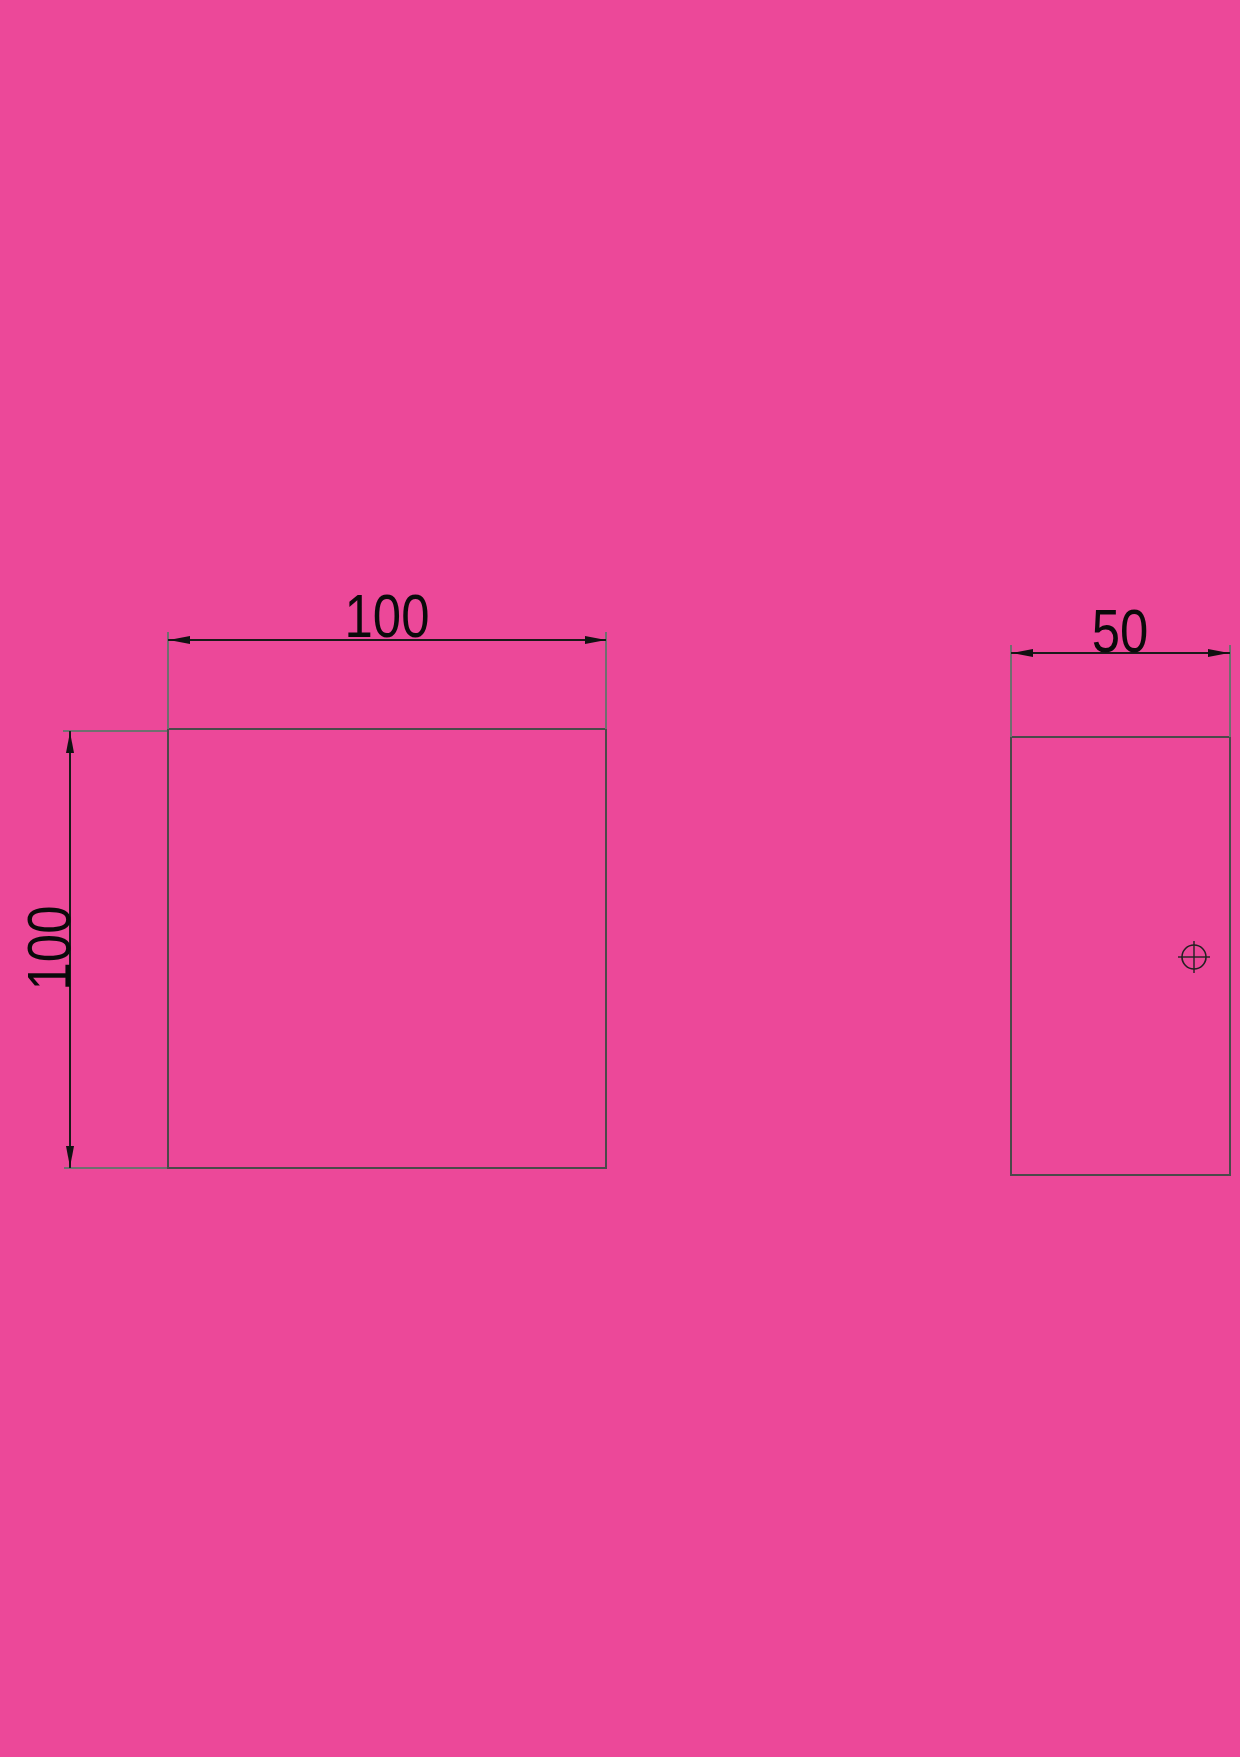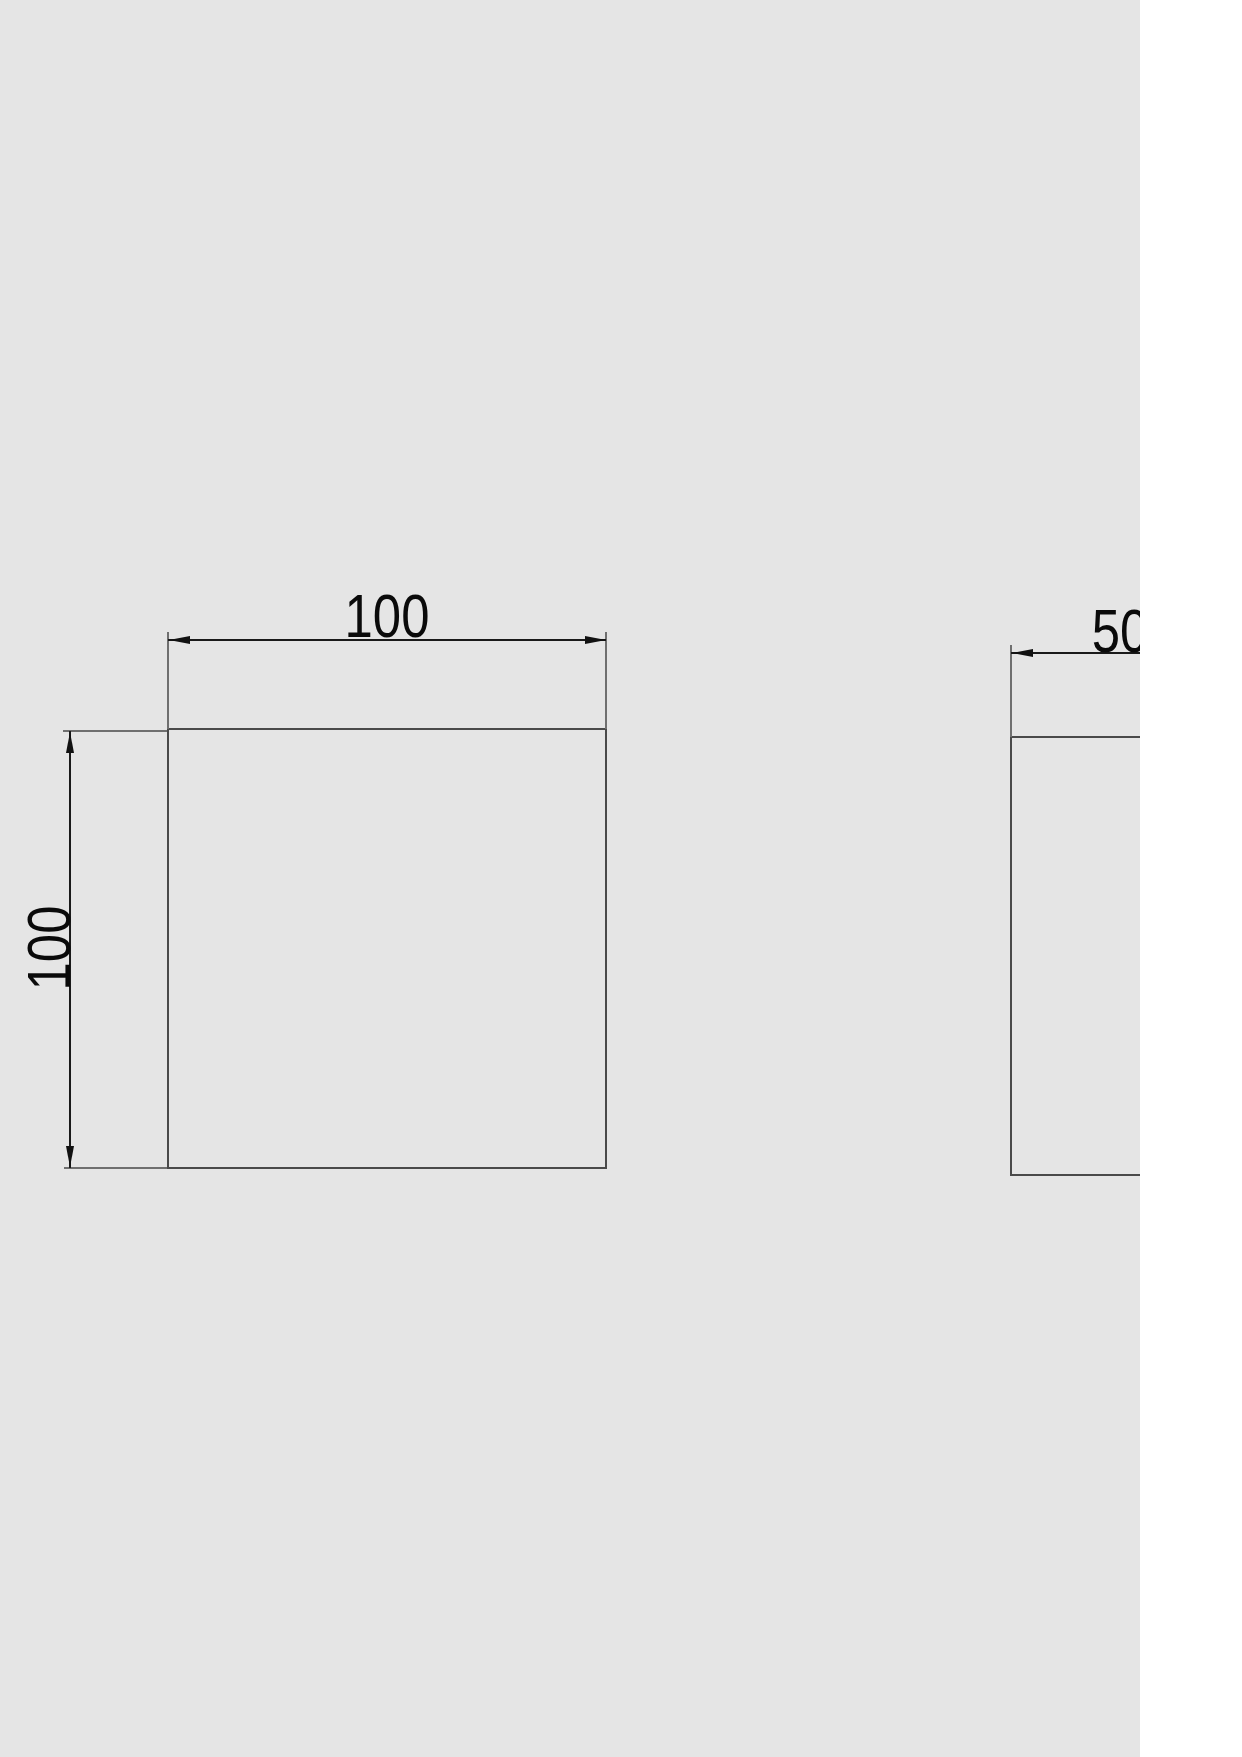--- a/index.html
+++ b/index.html
@@ -2,23 +2,23 @@
 <html><head>
 <meta charset="utf-8">
 <style>
   html, body {
     margin: 0;
     padding: 0;
     background: #ffffff;
   }
   .sheet {
     position: relative;
-    width: 1140px;
+    width: 1240px;
     height: 1757px;
-    background: #e5e5e5;
+    background: #ec4899;
     overflow: hidden;
     font-family: "Liberation Sans", sans-serif;
   }
   
   .part-outline {
     position: absolute;
     border: 2px solid #4a4a4a;
     box-sizing: border-box;
     background: transparent;
   }

